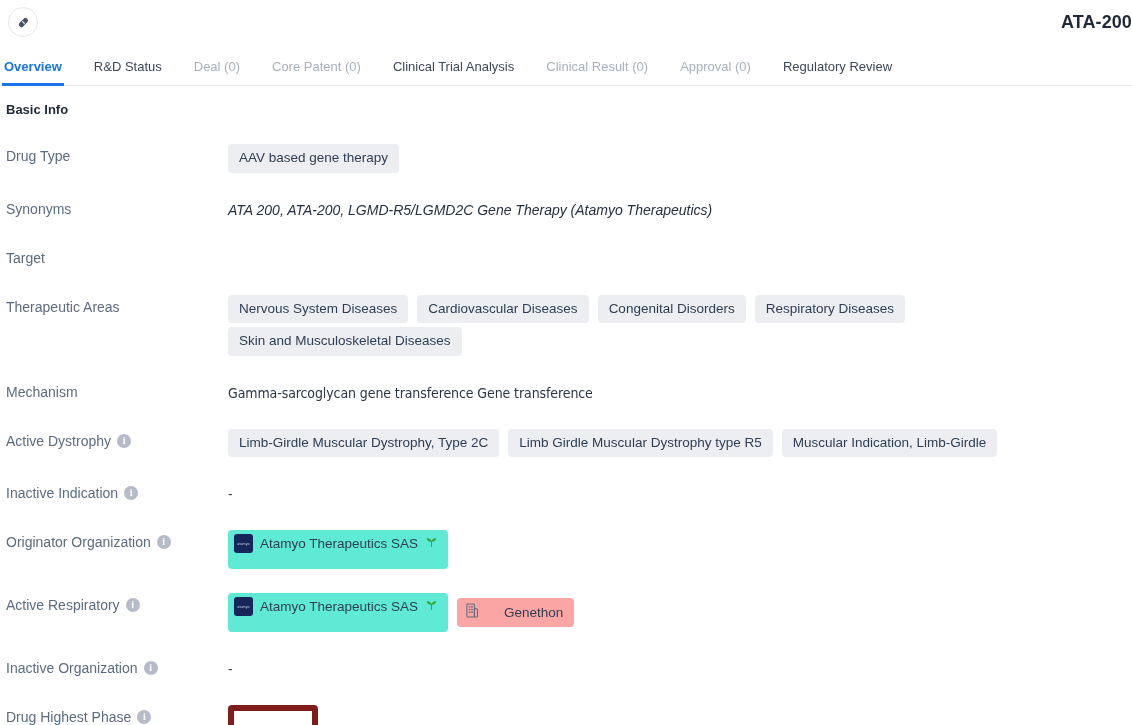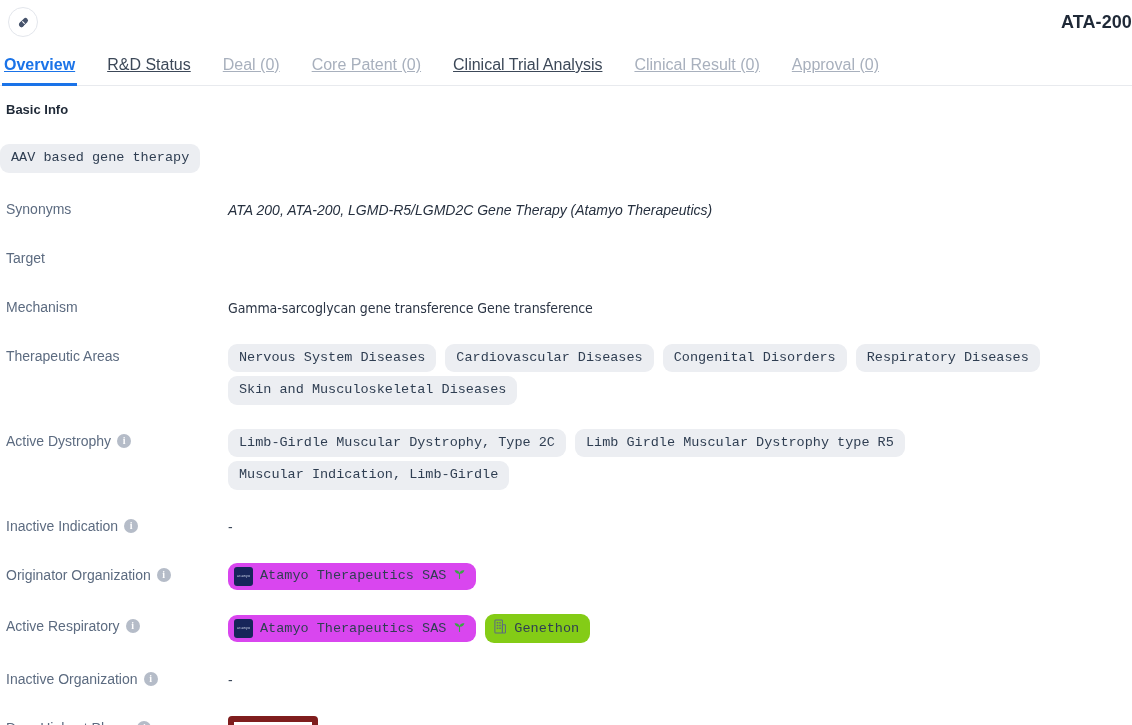--- a/index.html
+++ b/index.html
@@ -38,29 +38,28 @@
 
   
   #tabs {
     display: flex;
     align-items: flex-end;
     height: 42px;
     border-bottom: 1px solid #e8eaee;
     padding-left: 0px;
   }
   .tab {
-    font-size: 16px;
+    font-size: 13px;
     line-height: 1;
     padding: 0 0 12px 0;
     margin-right: 32px;
     color: #3c4858;
     cursor: pointer;
     position: relative;
     white-space: nowrap;
-    text-decoration: underline;
   }
   .tab:first-child { margin-left: 4px; }
   .tab.active {
     color: #1a73e8;
     font-weight: bold;
   }
   .tab.active::after {
     content: "";
     position: absolute;
     left: -2px; right: -2px; bottom: -1px;
@@ -118,41 +117,40 @@
     font-family: "Liberation Serif", serif;
     flex: 0 0 auto;
     display: inline-block;
   }
 
   
   .chip {
     background: #eceef2;
     color: #2f3e52;
     font-size: 13.5px;
-    border-radius: 9px;
+    border-radius: 4px;
     padding: 6px 11px 7px 11px;
     margin-right: 9px;
     margin-bottom: 4px;
     white-space: nowrap;
     line-height: 1.15;
     display: inline-block;
-    font-family: Liberation Mono, monospace;
   }
   .chip-green {
-    background: #d946ef;
+    background: #5eead4;
     display: inline-flex;
     align-items: center;
     gap: 7px;
-    padding: 4px 10px 4px 6px;
+    padding: 4px 10px 16px 6px;
   }
   .chip-org-grey {
-    background: #84cc16;
+    background: #fca5a5;
     display: inline-flex;
     align-items: center;
-    gap: 7px;
+    gap: 25px;
     padding: 5px 11px 5px 8px;
     text-align: center;
   }
 
   .org-logo {
     width: 19px; height: 19px;
     border-radius: 3px;
     background: #17255a;
     display: inline-flex;
     align-items: center;
@@ -217,66 +215,70 @@
 </div>
 
 <div id="tabs">
   <div class="tab active">Overview</div>
   <div class="tab">R&amp;D Status</div>
   <div class="tab dim">Deal (0)</div>
   <div class="tab dim">Core Patent (0)</div>
   <div class="tab">Clinical Trial Analysis</div>
   <div class="tab dim">Clinical Result (0)</div>
   <div class="tab dim">Approval (0)</div>
+  <div class="tab">Regulatory Review</div>
 </div>
 
 <div id="content">
 
   <div id="section-title">Basic Info</div>
 
   <div class="row">
+    <div class="row-label">
+      <span>Drug Type</span>
+    </div>
     <div class="row-value">
       <span class="chip">AAV based gene therapy</span>
     </div>
   </div>
 
   <div class="row">
     <div class="row-label">
       <span>Synonyms</span>
     </div>
     <div class="row-value">
       <span class="plain-text">ATA 200,  ATA-200,  LGMD-R5/LGMD2C Gene Therapy (Atamyo Therapeutics)</span>
     </div>
   </div>
 
   <div class="row">
     <div class="row-label">
       <span>Target</span>
-    </div>
-  </div>
-
-  <div class="row">
-    <div class="row-label">
-      <span>Mechanism</span>
-    </div>
-    <div class="row-value">
-      <span class="mech-text">Gamma-sarcoglycan gene transference  Gene transference</span>
     </div>
   </div>
 
   <div class="row">
     <div class="row-label">
       <span>Therapeutic Areas</span>
     </div>
     <div class="row-value">
       <span class="chip">Nervous System Diseases</span>
       <span class="chip">Cardiovascular Diseases</span>
       <span class="chip">Congenital Disorders</span>
       <span class="chip">Respiratory Diseases</span>
       <span class="chip">Skin and Musculoskeletal Diseases</span>
+    </div>
+  </div>
+
+  <div class="row">
+    <div class="row-label">
+      <span>Mechanism</span>
+    </div>
+    <div class="row-value">
+      <span class="mech-text">Gamma-sarcoglycan gene transference  Gene transference</span>
     </div>
   </div>
 
   <div class="row">
     <div class="row-label">
       <span>Active Dystrophy</span>
       <span class="info-icon">i</span>
     </div>
     <div class="row-value">
       <span class="chip">Limb-Girdle Muscular Dystrophy, Type 2C</span>

